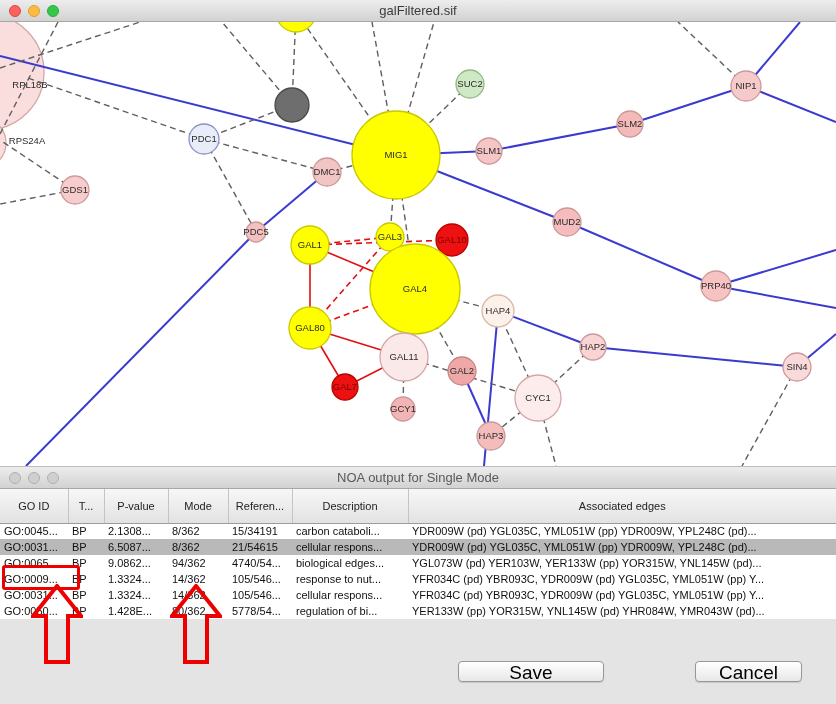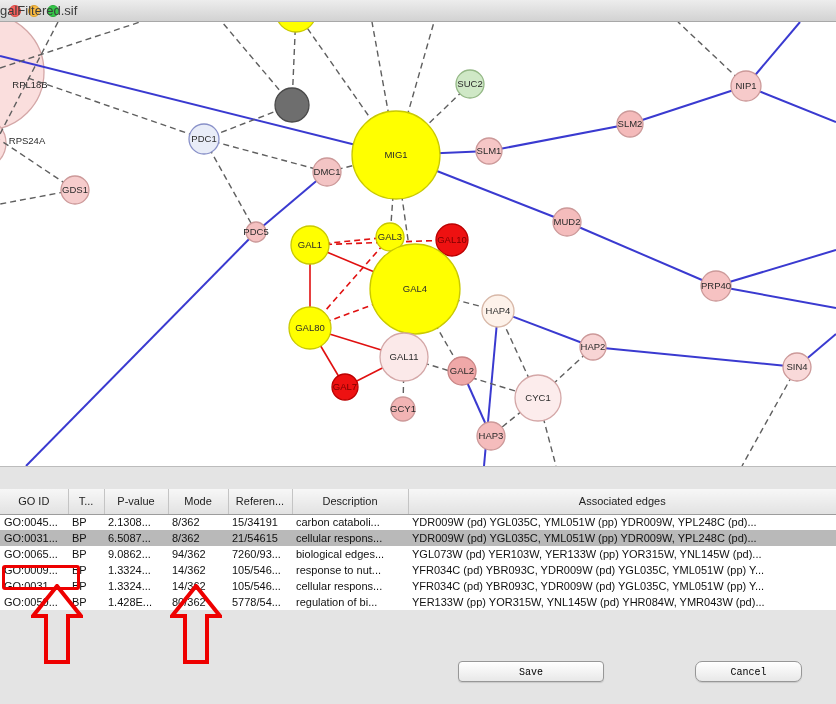--- a/index.html
+++ b/index.html
@@ -10,21 +10,21 @@
   }
   
   .titlebar{
     height:22px;position:relative;
     background:linear-gradient(#ededed,#d2d2d2);
     border-bottom:1px solid #a8a8a8;
     box-sizing:border-box;
   }
   .titlebar .title{
     position:absolute;left:0;right:0;top:0;
-    text-align:left;line-height:21px;font-size:13px;color:#3c3c3c;
+    text-align:center;line-height:21px;font-size:13px;color:#3c3c3c;
   }
   .lights{position:absolute;left:9px;top:5px;display:flex;gap:7px;}
   .light{width:12px;height:12px;border-radius:50%;box-sizing:border-box;}
   .light.red{background:#fc615d;border:1px solid #d94a44;}
   .light.yellow{background:#fdbc40;border:1px solid #d9a132;}
   .light.green{background:#34c749;border:1px solid #2aa93c;}
   .light.gray{background:#cfcfcf;border:1px solid #b0b0b0;}
   
   .win-top{position:absolute;left:0;top:0;width:836px;height:466px;background:#fff;}
   .canvas{display:block;width:836px;height:444px;background:#fff;}
@@ -34,45 +34,45 @@
     position:absolute;left:0;top:466px;width:836px;height:238px;
     background:#e4e4e4;border-top:1px solid #bcbcbc;box-sizing:border-box;
   }
   .win-bottom .titlebar .title{color:#5a5a5a;}
   table.noa{
     position:absolute;left:0;top:22px;width:836px;
     border-collapse:collapse;table-layout:fixed;background:#fff;
     font-size:11px;
   }
   table.noa th{
-    height:25px;font-weight:normal;color:#222;text-align:center;
+    height:34px;font-weight:normal;color:#222;text-align:center;
     background:linear-gradient(#f7f7f7,#e2e2e2);
     border-right:1px solid #c4c4c4;border-bottom:1px solid #9c9c9c;
     padding:0 2px;white-space:nowrap;overflow:hidden;box-sizing:border-box;
   }
   table.noa th:last-child{border-right:none;}
   table.noa td{
     height:16px;padding:0 4px;white-space:nowrap;overflow:hidden;
     color:#111;box-sizing:border-box;
   }
   table.noa tr.selected td{background:#b9b9b9;}
   table.noa col.c0{width:68px}  table.noa col.c1{width:36px}
   table.noa col.c2{width:64px}  table.noa col.c3{width:60px}
   table.noa col.c4{width:64px}  table.noa col.c5{width:116px}
   table.noa col.c6{width:auto}
   
   .mac-btn{
     position:absolute;height:21px;border-radius:4px;
     border:1px solid #979797;background:linear-gradient(#ffffff,#e8e8e8);
-    font-family:Liberation Mono, monospace;font-size:10px;color:#000;
+    font-family:Liberation Sans, sans-serif;font-size:19px;color:#000;
     box-shadow:inset 0 1px 0 rgba(255,255,255,.7), 0 1px 1px rgba(0,0,0,.12);
     text-align:center;line-height:19px;box-sizing:border-box;cursor:default;
   }
   .btn-save{left:458px;top:194px;width:146px;}
-  .btn-cancel{left:695px;top:194px;width:107px;border-radius:7px;}
+  .btn-cancel{left:695px;top:194px;width:107px;}
   
   .overlay{position:absolute;left:0;top:0;width:836px;height:704px;pointer-events:none;}
   .anno-box{
     position:absolute;left:2px;top:565px;width:72px;height:19px;
     border:3px solid #ee0000;border-radius:3px;box-sizing:content-box;
   }
   .anno-arrow{position:absolute;width:52px;height:80px;}
   .anno-arrow.a1{left:31px;top:584px;}
   .anno-arrow.a2{left:170px;top:584px;}
 </style>
@@ -198,20 +198,28 @@
       <circle cx="593" cy="325" r="13" fill="#f8d4d4" stroke="#cc9999" stroke-width="1.3"></circle>
       <text x="593" y="328" class="node-label" fill="#2b2b2b">HAP2</text>
       <circle cx="538" cy="376" r="23" fill="#fcecec" stroke="#d4a7a7" stroke-width="1.3"></circle>
       <text x="538" y="379" class="node-label" fill="#2b2b2b">CYC1</text>
       <circle cx="491" cy="414" r="14" fill="#f5bcbc" stroke="#cc9999" stroke-width="1.3"></circle>
       <text x="491" y="417" class="node-label" fill="#2b2b2b">HAP3</text>
     </svg>
 </div>
 
 <div class="win-bottom">
+  <div class="titlebar">
+    <div class="lights">
+      <div class="light gray"></div>
+      <div class="light gray"></div>
+      <div class="light gray"></div>
+    </div>
+    <div class="title">NOA output for Single Mode</div>
+  </div>
 
   <table class="noa">
     <colgroup>
       <col class="c0">
         <col class="c1">
         <col class="c2">
         <col class="c3">
       <col class="c4">
         <col class="c5">
         <col class="c6">
@@ -244,21 +252,21 @@
           <td>8/362</td>
           <td>21/54615</td>
           <td>cellular respons...</td>
           <td>YDR009W (pd) YGL035C, YML051W (pp) YDR009W, YPL248C (pd)...</td>
         </tr>
         <tr>
           <td>GO:0065...</td>
           <td>BP</td>
           <td>9.0862...</td>
           <td>94/362</td>
-          <td>7260/93...</td>
+          <td>4740/54...</td>
           <td>biological edges...</td>
           <td>YGL073W (pd) YER103W, YER133W (pp) YOR315W, YNL145W (pd)...</td>
         </tr>
         <tr>
           <td>GO:0009...</td>
           <td>BP</td>
           <td>1.3324...</td>
           <td>14/362</td>
           <td>105/546...</td>
           <td>response to nut...</td>

